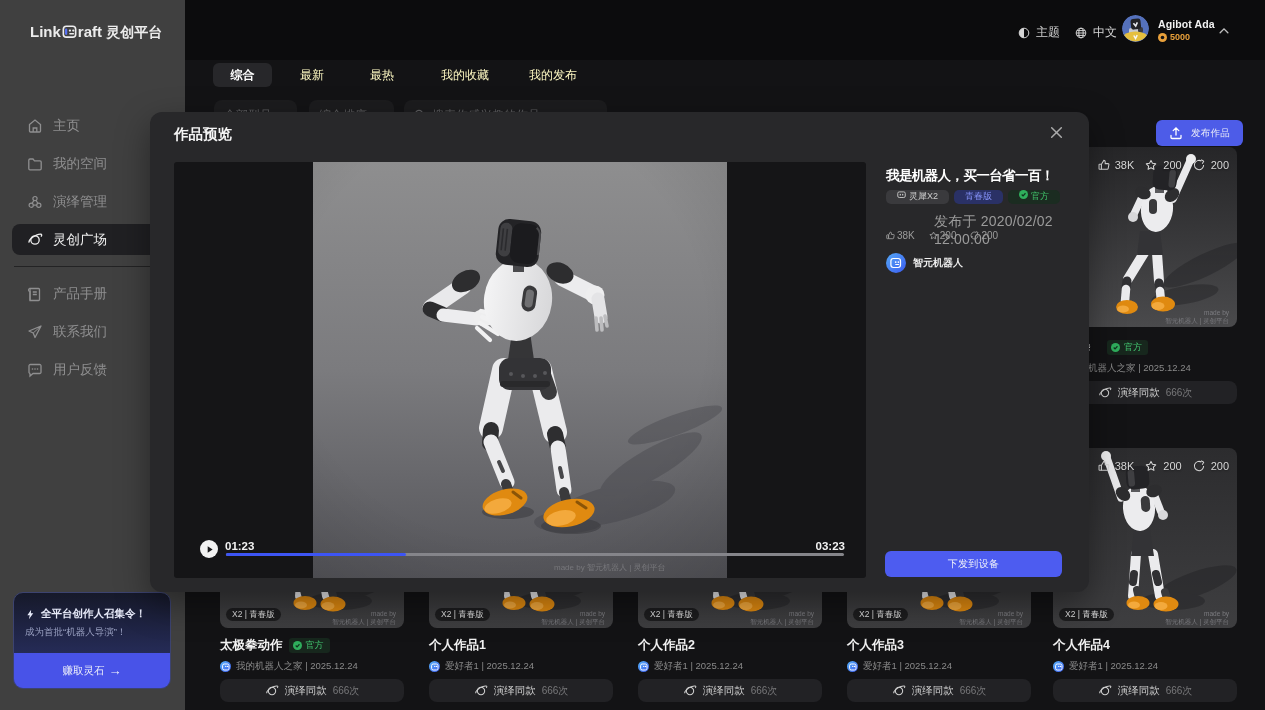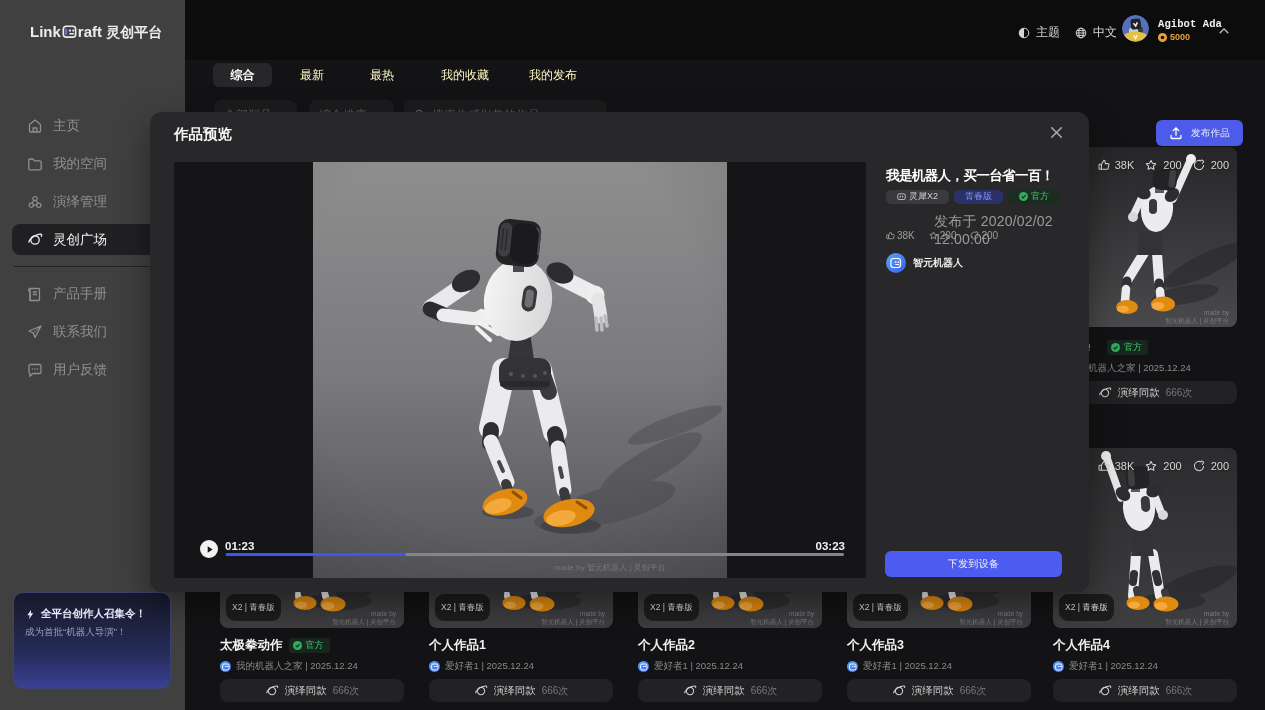--- a/index.html
+++ b/index.html
@@ -16,37 +16,37 @@
 .nitem svg{flex:0 0 auto;}
 .nitem.act{background:#202023;color:#ededed;}
 #navdiv{position:absolute;left:14px;top:266px;width:156px;height:1px;background:#232324;}
 #promo{position:absolute;left:13px;top:592px;width:158px;height:97px;border-radius:10px;overflow:hidden;border:1px solid #3c4370;background:linear-gradient(180deg,#16192a 0%,#252b56 62%,#3a4194 100%);}
 #promo .l1{position:absolute;left:11px;top:14px;font-size:10.5px;font-weight:700;color:#e6e9f8;display:flex;align-items:center;gap:5px;white-space:nowrap;}
 #promo .l2{position:absolute;left:11px;top:33px;font-size:9.5px;color:#9aa1c2;white-space:nowrap;}
 #promo .btn{position:absolute;left:0;bottom:0;width:100%;height:35px;background:#4853e8;display:flex;align-items:center;justify-content:center;font-size:10.5px;color:#eef0fa;gap:4px;}
 
 .hicon{display:flex;align-items:center;gap:6px;color:#d6d6d6;font-size:12px;position:absolute;top:24px;}
 #avatar{position:absolute;left:1122px;top:15px;width:27px;height:27px;border-radius:50%;overflow:hidden;}
-#uname{position:absolute;left:1158px;top:18px;font-size:10.5px;color:#f2f2f2;font-weight:700;letter-spacing:.1px;font-family:Liberation Mono, monospace;}
+#uname{position:absolute;left:1158px;top:18px;font-size:10.5px;color:#f2f2f2;font-weight:700;letter-spacing:.1px;}
 #ucoin{position:absolute;left:1158px;top:32px;font-size:9px;color:#e9a13b;font-weight:700;display:flex;align-items:center;gap:3px;}
 #chev{position:absolute;left:1218px;top:23px;color:#bdbdbd;}
 
 .tab{position:absolute;top:63px;height:24px;line-height:24px;color:#fef9c3;font-size:12px;}
 .tab.act{background:#27272a;border-radius:6px;color:#ffffff;font-weight:700;text-align:center;}
 .filter{position:absolute;top:100px;height:30px;background:#1c1c1e;border-radius:8px;color:#5c5c5e;font-size:12px;display:flex;align-items:center;padding:0 10px;gap:6px;}
 #pubBtn{position:absolute;left:1156px;top:100px;width:87px;height:26px;background:#4d5ce8;border-radius:6px;color:#e8eaf8;font-size:9.5px;display:flex;align-items:center;justify-content:center;gap:8px;letter-spacing:.3px;margin-top:20px;}
 
 .card{position:absolute;width:184px;}
 .cimg{position:relative;width:184px;height:180px;border-radius:8px;overflow:hidden;background:linear-gradient(180deg,#2c2c2e,#3e3e40);}
 .r1 .cimg{background:linear-gradient(180deg,#262628,#4a4a4c);}
 .r1 .ctitle{margin-top:14px;}
 .cimg > svg{position:absolute;left:0;top:0;}
 .cstats{position:absolute;top:12px;right:8px;display:flex;align-items:center;gap:5px;font-size:11px;color:#d6d6d6;text-shadow:0 1px 2px rgba(0,0,0,.4);}
 .cstats svg{margin-left:6px;}
-.ctag{position:absolute;left:6px;bottom:7px;background:rgba(16,16,18,.72);border-radius:9px;padding:8px 6px;font-size:8.5px;line-height:11px;color:#dedede;white-space:nowrap;}
+.ctag{position:absolute;left:6px;bottom:7px;background:rgba(16,16,18,.72);border-radius:9px;padding:1px 6px;font-size:8.5px;line-height:11px;color:#dedede;white-space:nowrap;}
 .cwm{position:absolute;right:8px;bottom:2px;text-align:right;font-size:6.5px;color:#7c7c80;line-height:8px;}
 .ctitle{margin-top:11px;font-size:12.5px;font-weight:700;color:#f2f2f2;display:flex;align-items:center;gap:6px;white-space:nowrap;height:13px;}
 .gtag{display:inline-flex;align-items:center;gap:4px;background:#17271d;border-radius:3px;padding:1px 6px 1px 4px;font-size:9px;color:#41c06d;font-weight:400;}
 .cauthor{margin-top:8px;display:flex;align-items:center;gap:5px;font-size:9.5px;color:#8a8a8a;white-space:nowrap;height:13px;}
 .cbtn{margin-top:6px;width:100%;height:23px;background:#222225;border-radius:8px;display:flex;align-items:center;justify-content:center;gap:6px;font-size:10.5px;color:#cfcfcf;}
 .cbtn .n{color:#78787a;font-size:10px;}
 .avmini{width:11px;height:11px;border-radius:50%;background:linear-gradient(135deg,#57b2f7,#3b5cf0);display:inline-flex;align-items:center;justify-content:center;flex:0 0 auto;}
 
 #modal{position:absolute;left:150px;top:112px;width:939px;height:480px;background:#28282a;border-radius:12px;box-shadow:0 12px 34px rgba(0,0,0,.4);}
 #mtitle{position:absolute;left:24px;top:13px;font-size:14.5px;font-weight:700;color:#f5f5f5;}
@@ -54,21 +54,21 @@
 #vwrap{position:absolute;left:24px;top:50px;width:692px;height:416px;background:#151517;border-radius:3px;overflow:hidden;}
 #video{position:absolute;left:139px;top:0;width:414px;height:396px;}
 #vplay{position:absolute;left:26px;top:378px;width:18px;height:18px;border-radius:50%;background:#f2f2f2;display:flex;align-items:center;justify-content:center;}
 #vt1{position:absolute;left:51px;top:378px;font-size:11.5px;font-weight:700;color:#f2f2f2;}
 #vt2{position:absolute;right:21px;top:378px;font-size:11.5px;font-weight:700;color:#f2f2f2;}
 #vbar{position:absolute;left:52px;top:391px;width:618px;height:2.5px;background:#85858a;border-radius:2px;}
 #vbarf{width:180px;height:2.5px;background:#3d55f5;border-radius:2px;}
 
 #ptitle{position:absolute;left:736px;top:55px;font-size:13.5px;font-weight:700;color:#fff;white-space:nowrap;letter-spacing:-.6px;}
 #ptags{position:absolute;left:736px;top:78px;display:flex;gap:5px;align-items:center;}
-.ptag{height:13.5px;display:inline-flex;align-items:center;border-radius:5px;font-size:9px;padding:0 11px;gap:3px;}
+.ptag{height:13.5px;display:inline-flex;align-items:flex-start;border-radius:5px;font-size:9px;padding:0 11px;gap:3px;}
 #pdate{position:absolute;left:736px;top:101px;font-size:14px;color:#9b9b9b;letter-spacing:.2px;margin-left:48px;}
 #pstats{position:absolute;left:736px;top:118px;display:flex;align-items:center;gap:2px;font-size:10px;color:#9b9b9b;}
 #pstats svg{margin-left:12px;}
 #pstats svg:first-child{margin-left:0;}
 #pauthor{position:absolute;left:736px;top:141px;display:flex;align-items:center;gap:7px;font-size:10px;color:#f0f0f0;font-weight:600;}
 #pauthor .av{width:20px;height:20px;border-radius:50%;background:linear-gradient(135deg,#54a9f7 0%,#3b5bf0 100%);display:flex;align-items:center;justify-content:center;}
 #sendBtn{position:absolute;left:735px;top:439px;width:177px;height:26px;background:#4d5cf0;border-radius:6px;color:#eef0fa;font-size:10px;display:flex;align-items:center;justify-content:center;letter-spacing:.3px;}
 </style>
 </head>
 <body>
@@ -118,20 +118,21 @@
           <circle cx="10.5" cy="7" r=".8" fill="#8f8f90" stroke="none"></circle>
         </svg>用户反馈</div>
   </div>
   <div id="navdiv"></div>
 
   <div id="promo">
     <div class="l1"><svg width="11" height="11" viewBox="0 0 14 14">
           <path d="M7.8 1L3 8h3l-1 5 5.5-7.5h-3z" fill="#e6e9f8"></path>
         </svg>全平台创作人召集令！</div>
     <div class="l2">成为首批“机器人导演”！</div>
+    <div class="btn">赚取灵石 <span style="font-size:13px">→</span></div>
   </div>
 </div>
 
 <div class="hicon" style="left:1018px"><svg width="12" height="12" viewBox="0 0 16 16">
       <circle cx="8" cy="8" r="6.4" fill="none" stroke="#d6d6d6" stroke-width="1.3"></circle>
       <path d="M8 1.6a6.4 6.4 0 0 0 0 12.8z" fill="#d6d6d6"></path>
     </svg>主题</div>
 <div class="hicon" style="left:1075px"><svg width="12" height="12" viewBox="0 0 16 16" fill="none" stroke="#d6d6d6" stroke-width="1.3">
       <circle cx="8" cy="8" r="6.4"></circle>
       <ellipse cx="8" cy="8" rx="2.9" ry="6.4"></ellipse>

